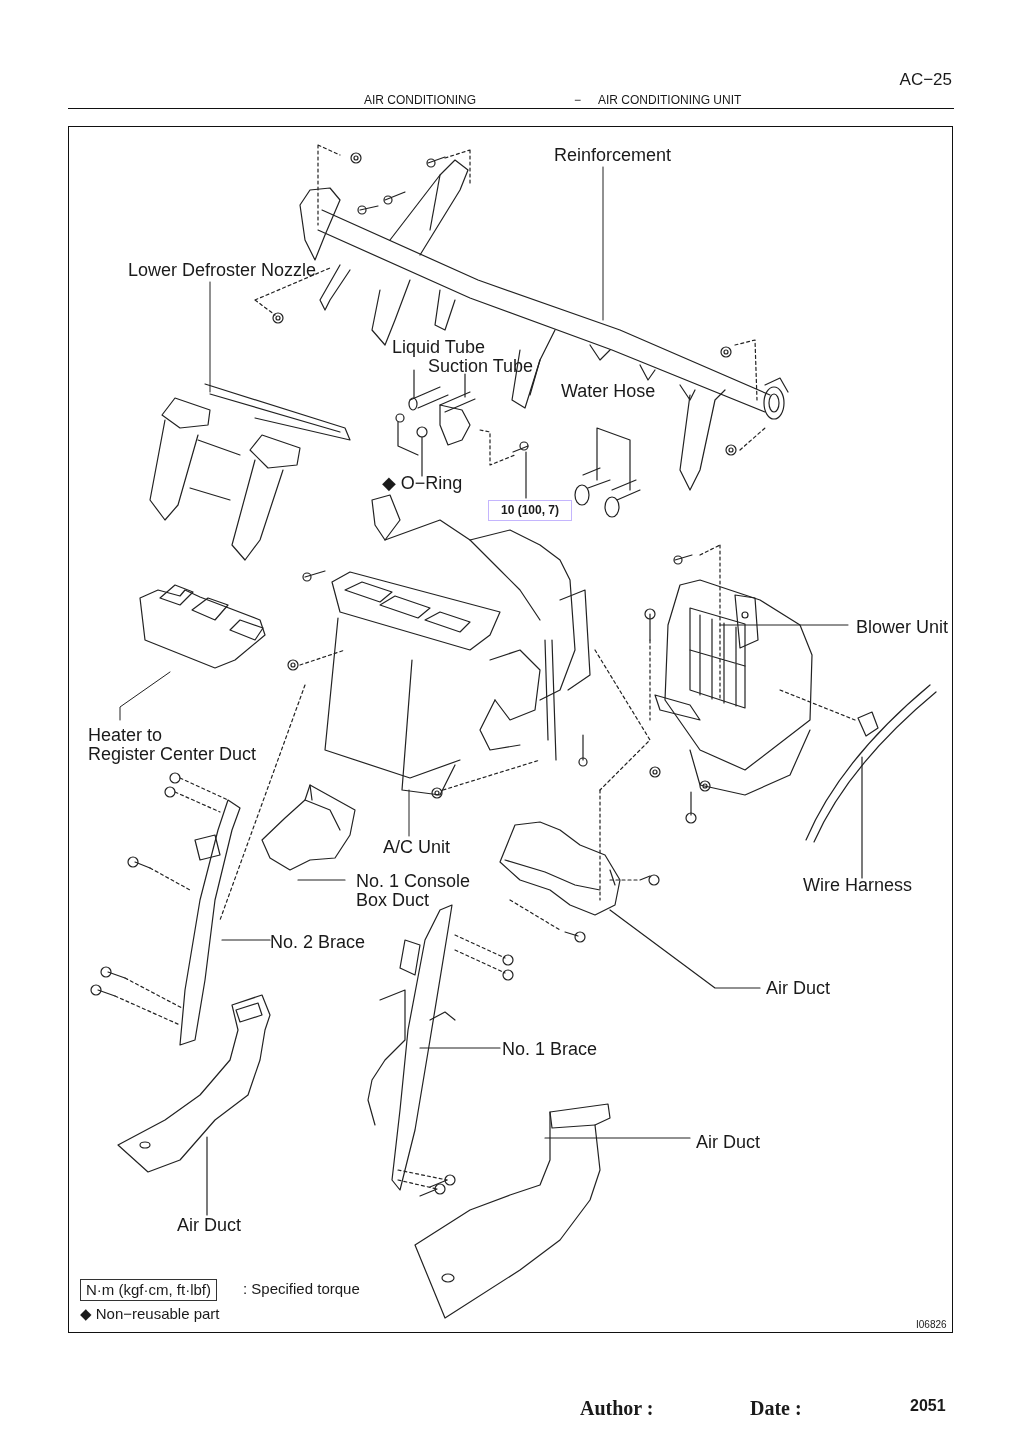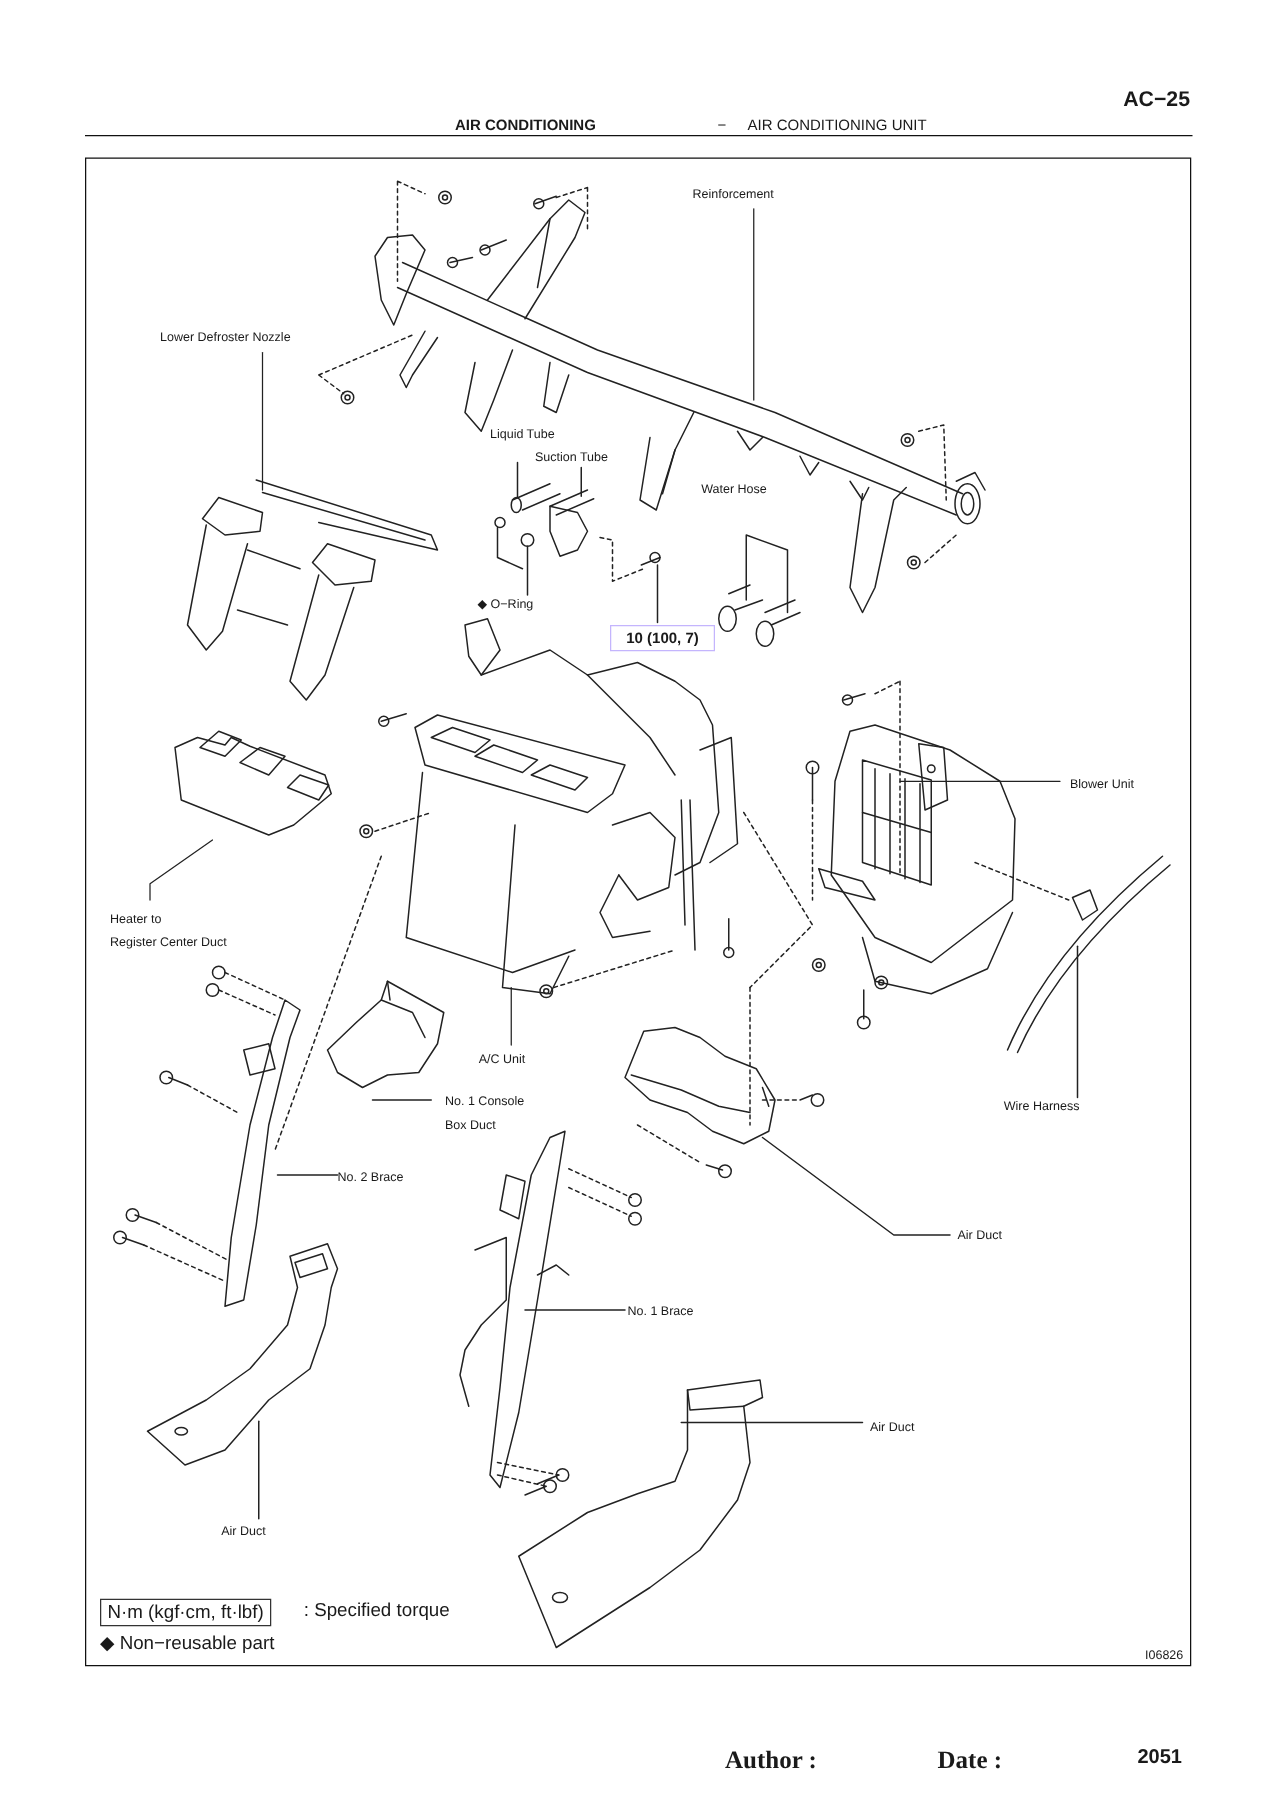--- a/index.html
+++ b/index.html
@@ -1,27 +1,27 @@
 <!DOCTYPE html>
 <html><head>
   <meta charset="utf-8">
   <style>
     html, body { margin: 0; padding: 0; background: #ffffff; }
     body { width: 1024px; height: 1449px; position: relative; overflow: hidden;
            font-family: "Liberation Sans", sans-serif; color: #1a1a1a; }
-    .page-num { position: absolute; top: 70px; right: 72px; font-size: 17px; font-weight: bold; }
+    .page-num { position: absolute; top: 70px; right: 72px; font-size: 17px; font-weight: normal; }
     .section-header { position: absolute; top: 92px; left: 68px; width: 886px; height: 16px;
            border-bottom: 1.5px solid #111; font-size: 12px; }
-    .section-header .sec { position: absolute; left: 296px; top: 1px; font-weight: bold; }
+    .section-header .sec { position: absolute; left: 296px; top: 1px; font-weight: normal; }
     .section-header .dash { position: absolute; left: 506px; top: 1px; }
     .section-header .sub { position: absolute; left: 530px; top: 1px; }
     .frame { position: absolute; left: 68px; top: 126px; width: 885px; height: 1207px;
            border: 1.5px solid #111; box-sizing: border-box; }
     svg.drawing { position: absolute; left: 0; top: 0; }
-    .lbl { position: absolute; font-size: 10px; white-space: nowrap; line-height: 19px; text-align: right; }
+    .lbl { position: absolute; font-size: 18px; white-space: nowrap; line-height: 19px; text-align: right; }
     .torque-box { position: absolute; left: 488px; top: 500px; width: 82px; height: 19px;
            border: 1px solid #c4b5fd; font-size: 12px; font-weight: bold; text-align: center; line-height: 19px; }
     .legend-box { position: absolute; left: 80px; top: 1279px; border: 1px solid #333;
            padding: 0 5px; font-size: 15px; line-height: 20px; }
     .legend-text { position: absolute; left: 243px; top: 1280px; font-size: 15px; }
     .legend-nr { position: absolute; left: 80px; top: 1305px; font-size: 15px; text-align: center; }
     .fig-id { position: absolute; left: 916px; top: 1319px; font-size: 10px; }
     .footer { position: absolute; top: 1397px; font-family: "Liberation Serif", serif; font-weight: bold; font-size: 20px; }
     .footer-num { position: absolute; top: 1397px; left: 910px; font-weight: bold; font-size: 16px; }
   </style>

